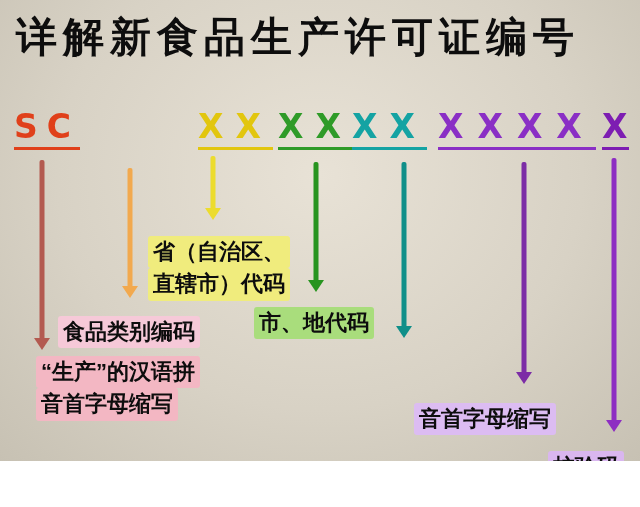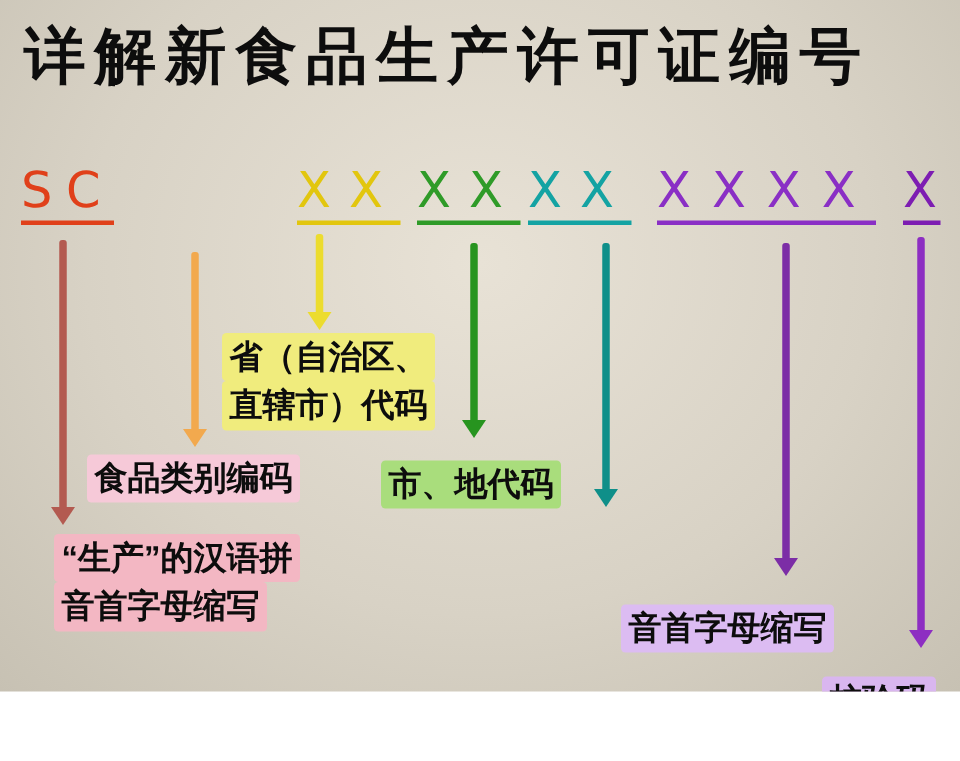--- a/index.html
+++ b/index.html
@@ -15,21 +15,21 @@
   .title{
     position:absolute;left:16px;top:10px;
     font-size:41px;font-weight:bold;color:#0d0d0d;
     letter-spacing:6px;white-space:nowrap;
   }
 
   
   .code-group{
     position:absolute;top:110px;
     font-family:"DejaVu Sans", sans-serif;
-    font-size:33px;font-weight:normal;line-height:1;
+    font-size:33px;font-weight:bold;line-height:1;
     letter-spacing:12px;white-space:nowrap;
     padding-bottom:4px;border-bottom:3px solid currentColor;
   }
   #cg-sc{left:14px;letter-spacing:9px;}
   #cg-food{left:88px;}
   #cg-prov{left:198px;}
   #cg-city{left:278px;}
   #cg-county{left:352px;}
   #cg-serial{left:438px;letter-spacing:14px;}
   #cg-check{left:602px;letter-spacing:2px;}
@@ -56,22 +56,22 @@
   #arrow-serial{left:515px;top:162px;height:222px;}
   #arrow-check {left:605px;top:158px;height:274px;}
 
   
   .label{
     position:absolute;font-weight:bold;font-size:22px;
     color:#0d0d0d;line-height:1.38;white-space:nowrap;
   }
   .label .hl{display:inline-block;padding:1px 5px;border-radius:3px;}
   .label .line{display:block;}
-  #label-prov  {left:148px;top:222px;text-decoration:underline;}
-  #label-food  {left:58px; top:303px;}
+  #label-prov  {left:148px;top:236px;text-decoration:underline;}
+  #label-food  {left:58px; top:316px;}
   #label-city  {left:254px;top:307px;}
   #label-sc    {left:2px;  top:356px;padding-left:34px;}
   #label-county{left:338px;top:352px;}
   #label-serial{left:414px;top:403px;}
   #label-check {left:548px;top:451px;}
 </style>
 </head>
 <body>
 
 <div class="canvas">

